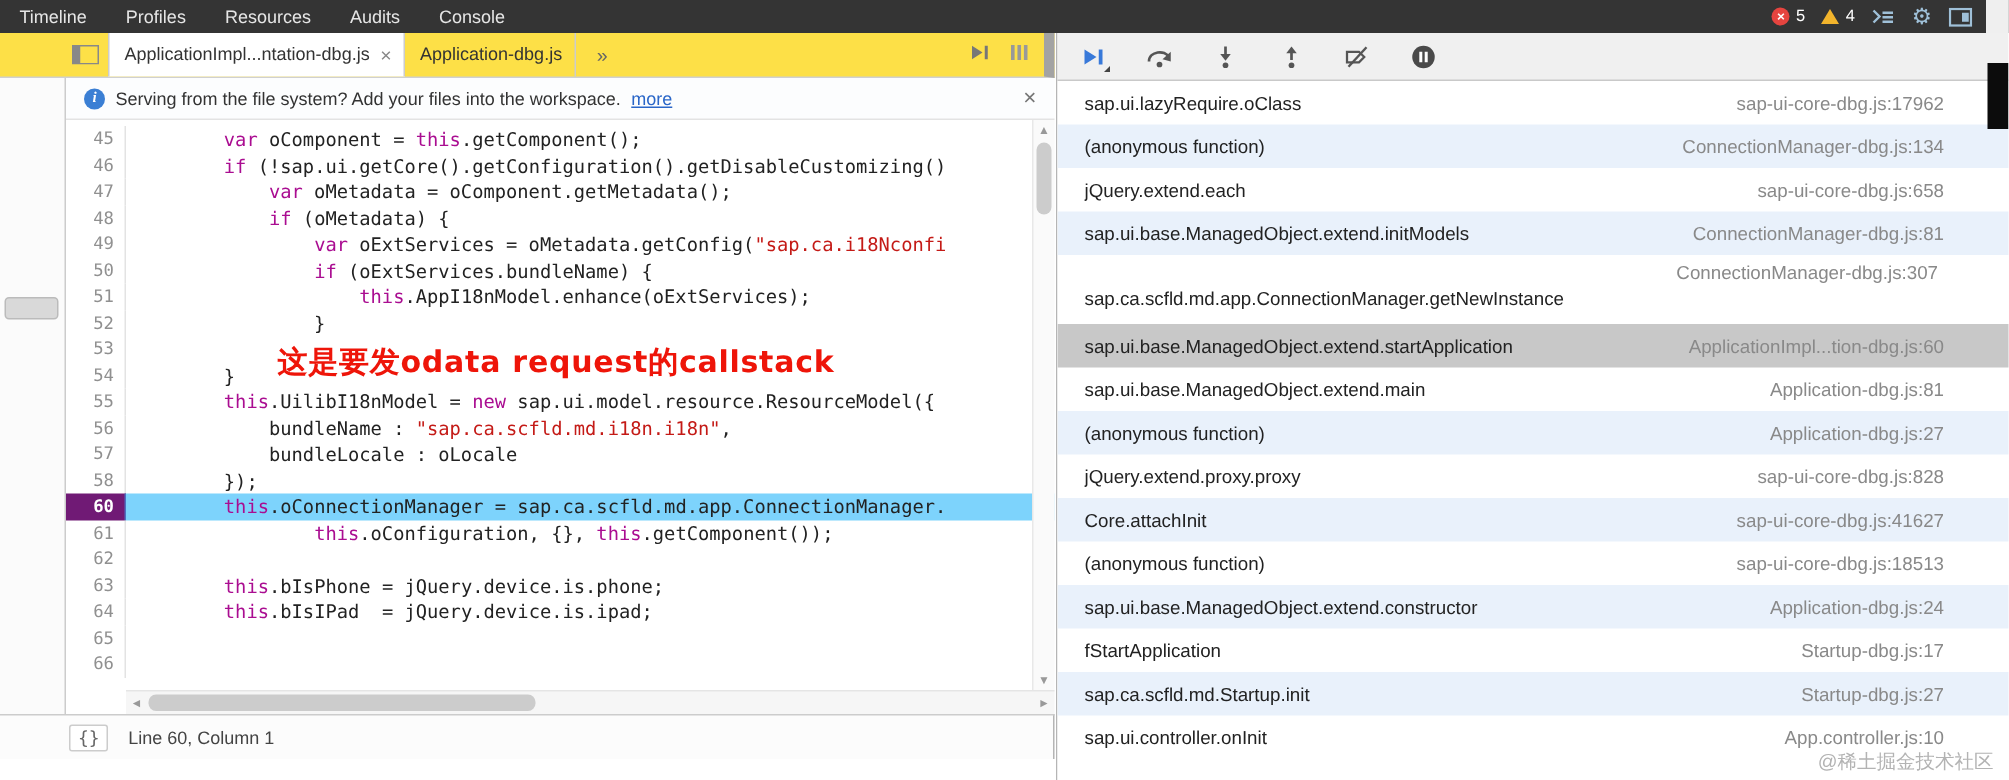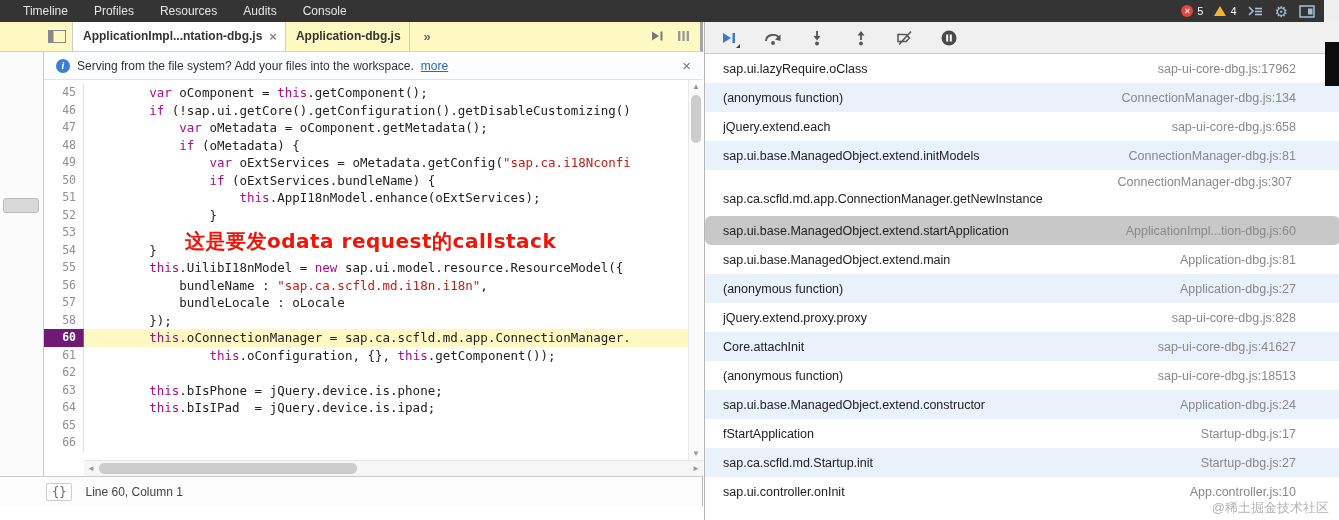--- a/index.html
+++ b/index.html
@@ -3,36 +3,36 @@
 <meta charset="utf-8">
 <style>
   * { margin:0; padding:0; box-sizing:border-box; }
   body { width:1339px; height:520px; overflow:hidden; background:#fff;
          font-family:"Liberation Sans", sans-serif; }
   #app { position:relative; width:1339px; height:520px; background:#fff; }
 
   
   #topbar { position:absolute; left:0; top:0; width:1339px; height:22px;
             background:#343434; display:flex; align-items:center; }
-  .tb-tabs { display:flex; height:100%;margin-left:10px; }
+  .tb-tabs { display:flex; height:100%; }
   .tb-tab { padding:0 13px; font-size:12px; line-height:22px; color:#e6e6e6; cursor:default; }
   .tb-right { margin-left:auto; display:flex; align-items:center; gap:11px; padding-right:24px; }
   .badge { display:flex; align-items:center; gap:4px; font-size:11px; color:#fff; }
   .err-ic { width:12px; height:12px; border-radius:50%; background:#e5443f; color:#fff;
             font-size:9px; line-height:12px; text-align:center; font-weight:bold; }
   .warn-ic { width:0; height:0; border-left:6px solid transparent; border-right:6px solid transparent;
              border-bottom:10px solid #f2b42c; }
   .tb-ic { display:flex; align-items:center; }
   .gear { color:#9fc0d8; font-size:15px; line-height:15px; }
   #corner-fragment { position:absolute; left:1324px; top:0; width:15px; height:22px; background:#efefef; }
 
   
-  #tabstrip { position:absolute; left:0; top:22px; width:703px; height:30px; background:#fef9c3;
-              border-bottom:1px solid #d0d0d0; border-right:3px solid #a3a3a3;
-              display:flex; align-items:center;font-weight:bold; }
+  #tabstrip { position:absolute; left:0; top:22px; width:703px; height:30px; background:#fde047;
+              border-bottom:1px solid #d0d0d0; border-right:7px solid #a3a3a3;
+              display:flex; align-items:center; }
   .nav-toggle { margin-left:48px; margin-right:6px; display:flex; align-items:center; }
   .file-tab { height:29px; padding:0 8px 0 10px; font-size:12px; line-height:29px; color:#333;
               border-right:1px solid #ccc; display:flex; align-items:center; gap:7px; white-space:nowrap; }
   .file-tab.selected { background:#fff; border-left:1px solid #ccc; }
   .tab-close { color:#888; font-size:13px; line-height:13px; }
   .overflow-chev { margin-left:14px; color:#666; font-size:13px; }
   .strip-right { margin-left:auto; display:flex; align-items:center; gap:12px; padding-right:10px; }
 
   
   #leftstrip { position:absolute; left:0; top:52px; width:44px; height:424px; background:#fbfbfb;
@@ -53,21 +53,21 @@
 
   #codearea { position:absolute; left:0; top:28px; width:659px; height:380px; overflow:hidden;
               background:#fff; font-family:"DejaVu Sans Mono", monospace; font-size:12.5px; padding-top:4px; }
   .cl { display:flex; height:17.5px; line-height:17.5px; }
   .cl .g { width:40px; min-width:40px; text-align:right; padding-right:7px; color:#909090;
            font-size:11.5px; border-right:1px solid #e3e3e3; }
   .cl .c { white-space:pre; padding-left:5px; color:#222; flex:1; overflow:hidden; }
   .tok-k { color:#aa0d91; }
   .tok-s { color:#c41a16; }
   .cl.exec .g { background:#701a75; color:#fff; border-right-color:#4d6fc0; font-weight:bold; }
-  .cl.exec .c { background:#fef9c3; }
+  .cl.exec .c { background:#7dd3fc; }
   #annotation { position:absolute; left:141px; top:148px; color:#ee1509; font-size:20px; font-weight:bold;
                 font-family:"DejaVu Sans", sans-serif; white-space:nowrap; letter-spacing:0.5px; }
 
   #vscroll { position:absolute; right:0; top:28px; width:15px; height:380px; background:#fafafa;
              border-left:1px solid #e8e8e8; }
   #vscroll .arr { position:absolute; left:0; width:14px; height:13px; color:#999; font-size:8px;
                   text-align:center; line-height:13px; }
   #vscroll .arr.dn { bottom:0; }
   #vscroll .thumb { position:absolute; left:2px; top:15px; width:10px; height:48px;
                     background:#ccc; border-radius:5px; }
@@ -93,21 +93,21 @@
   #dbg-toolbar { height:32px; background:#f0f0f0; border-bottom:1px solid #c9c9c9;
                  display:flex; align-items:center; padding-left:12px; gap:20px; }
   .dbg-btn { width:24px; height:22px; display:flex; align-items:center; justify-content:center; position:relative; }
   .dbg-btn .dd { position:absolute; right:1px; bottom:1px; width:0; height:0;
                  border-left:4px solid transparent; border-bottom:4px solid #444; }
   #frames { position:absolute; left:0; top:32px; width:635px; bottom:0; overflow:hidden; background:#fff; }
   .frame { height:29px; display:flex; align-items:center; padding:0 44px 0 18px; font-size:12.5px; }
   .frame:nth-child(even) { background:#e9f1fb; }
   .frame .fn { color:#222; white-space:nowrap; overflow:hidden; flex:1; }
   .frame .loc { color:#898989; white-space:nowrap; margin-left:12px; }
-  .frame.selected { background:#c8c8c8;border-radius:6px; }
+  .frame.selected { background:#c8c8c8; }
   .frame.wrapped { height:46px; display:block; padding-top:3px; }
   .frame.wrapped .loc { display:block; text-align:right; margin:2px 4px 3px; }
   .frame.wrapped .fn { display:block; }
 
   
   #blackrect { position:absolute; left:1325px; top:42px; width:14px; height:44px; background:#0c0c0c; }
   #fragment { position:absolute; left:1302px; top:87px; font-size:11px; color:#555;margin-left:44px; }
   #watermark { position:absolute; right:10px; top:499px; font-size:13px; color:#b3b3b3; }
 </style>
 </head>

